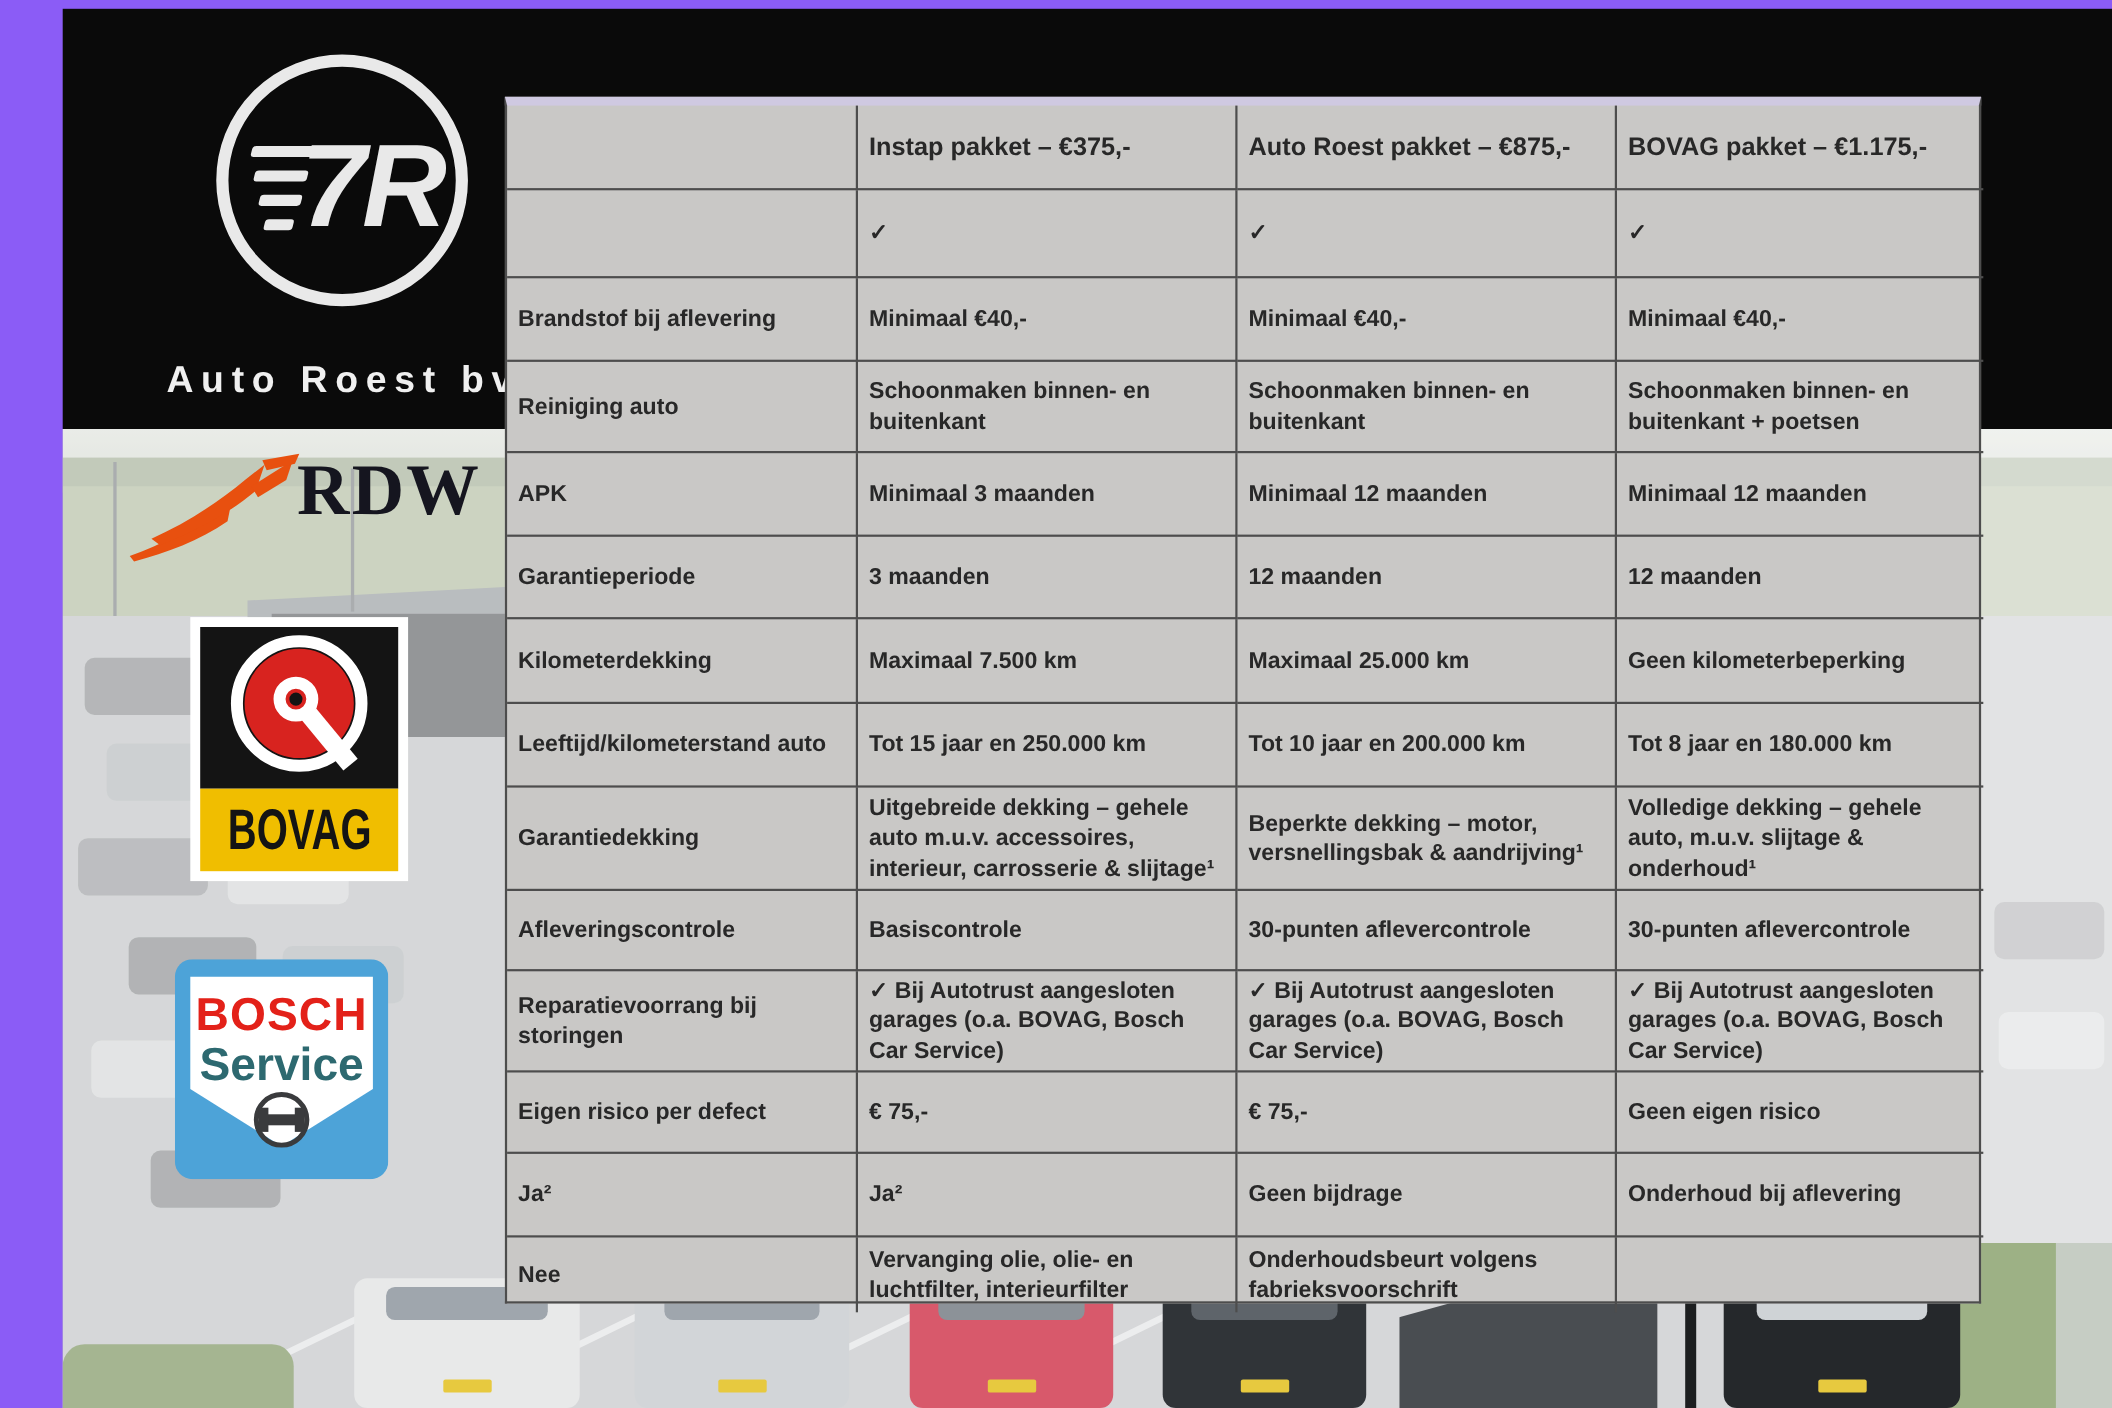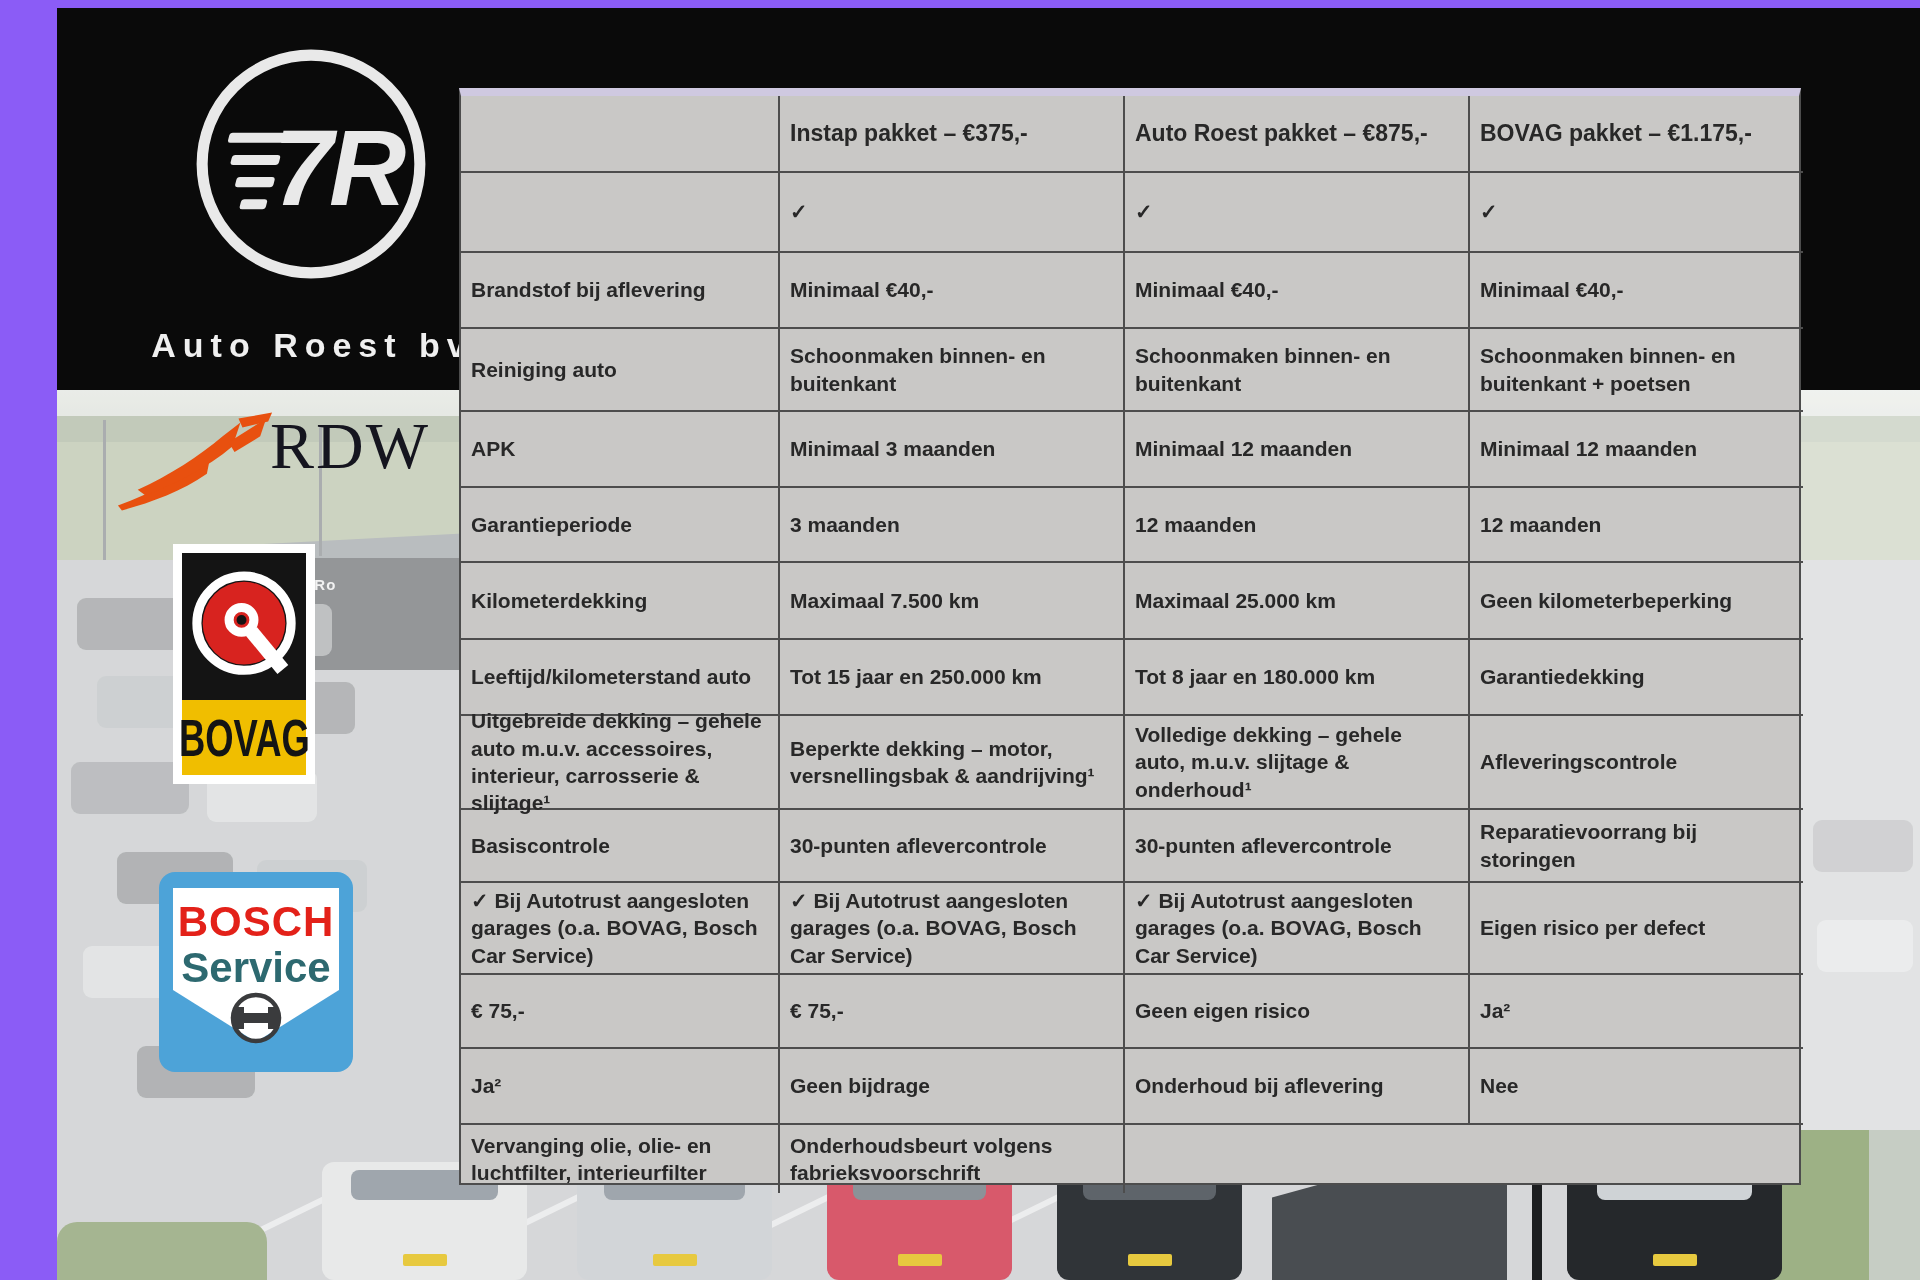--- a/index.html
+++ b/index.html
@@ -35,23 +35,23 @@
   .structure{position:absolute;left:1215px;top:770px;width:235px;height:125px;background:#494d51;
              clip-path:polygon(0 30%,58% 0,100% 18%,100% 100%,0 100%);}
   .lamp{position:absolute;left:1475px;top:700px;width:10px;height:190px;background:#1c1e20;}
   .grass-r{position:absolute;left:1640px;top:740px;width:223px;height:150px;background:#9db185;}
   .path-r{position:absolute;left:1812px;top:740px;width:51px;height:150px;background:#c6cdc4;}
   .grass-l{position:absolute;left:0;top:832px;width:210px;height:58px;background:#a5b591;border-radius:20px 20px 0 0;}
 
   
   .rdw{position:absolute;left:112px;top:404px;width:320px;height:120px;}
   .rdw-flame{position:absolute;left:0;top:8px;width:168px;height:100px;}
-  .rdw-word{position:absolute;left:158px;top:4px;font-family:"Liberation Serif",serif;font-weight:normal;
+  .rdw-word{position:absolute;left:158px;top:4px;font-family:"Liberation Serif",serif;font-weight:bold;
             font-size:66px;color:#15151f;letter-spacing:2px;}
-  .bovag{position:absolute;left:173px;top:544px;width:142px;height:240px;background:#ffffff;padding:4px;
+  .bovag{position:absolute;left:173px;top:561px;width:198px;height:240px;background:#ffffff;padding:4px;
          box-sizing:border-box;}
   .bovag-top{position:absolute;left:9px;top:9px;right:9px;height:147px;background:#141414;}
   .bovag-top svg{width:100%;height:100%;}
   .bovag-bottom{position:absolute;left:9px;right:9px;bottom:9px;height:75px;background:#f0be00;
                 display:flex;align-items:center;justify-content:center;}
   .bovag-word{font-weight:bold;font-size:52px;color:#141414;transform:scaleX(.70);letter-spacing:0px;}
   .bosch{position:absolute;left:159px;top:872px;width:194px;height:200px;}
 
   
   .pkg-table{position:absolute;left:459px;top:88px;width:1342px;height:1097px;z-index:10;
@@ -221,20 +221,21 @@
     <div class="cell">12 maanden</div>
     <div class="cell">12 maanden</div>
 
     <div class="cell">Kilometerdekking</div>
     <div class="cell">Maximaal 7.500 km</div>
     <div class="cell">Maximaal 25.000 km</div>
     <div class="cell">Geen kilometerbeperking</div>
 
     <div class="cell">Leeftijd/kilometerstand auto</div>
     <div class="cell">Tot 15 jaar en 250.000 km</div>
+    <div class="cell">Tot 10 jaar en 200.000 km</div>
     <div class="cell">Tot 8 jaar en 180.000 km</div>
 
     <div class="cell">Garantiedekking</div>
     <div class="cell">Uitgebreide dekking – gehele auto m.u.v. accessoires, interieur, carrosserie &amp; slijtage¹</div>
     <div class="cell">Beperkte dekking – motor, versnellingsbak &amp; aandrijving¹</div>
     <div class="cell">Volledige dekking – gehele auto, m.u.v. slijtage &amp; onderhoud¹</div>
 
     <div class="cell">Afleveringscontrole</div>
     <div class="cell">Basiscontrole</div>
     <div class="cell">30-punten aflevercontrole</div>

